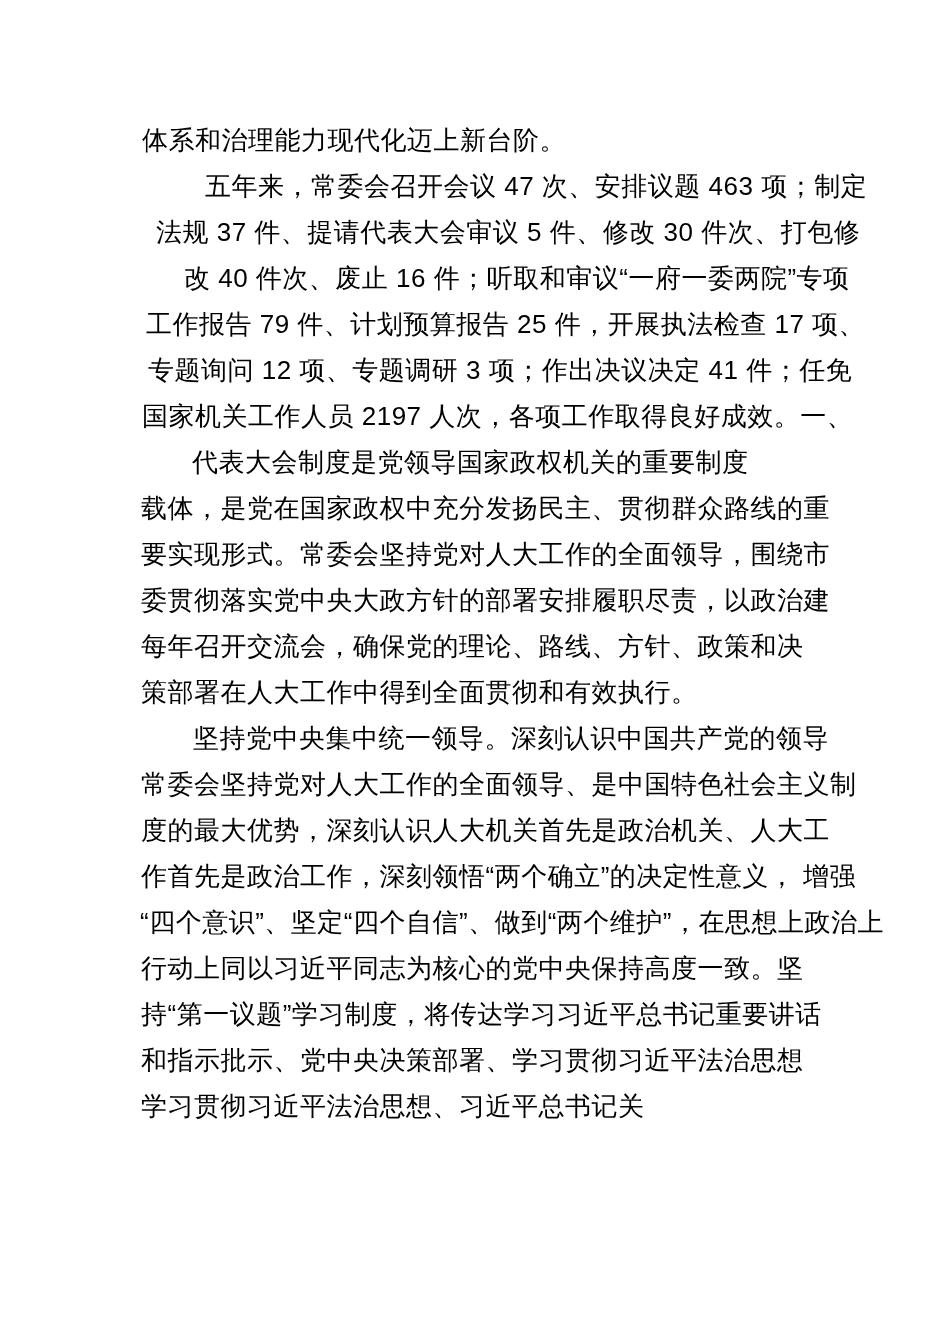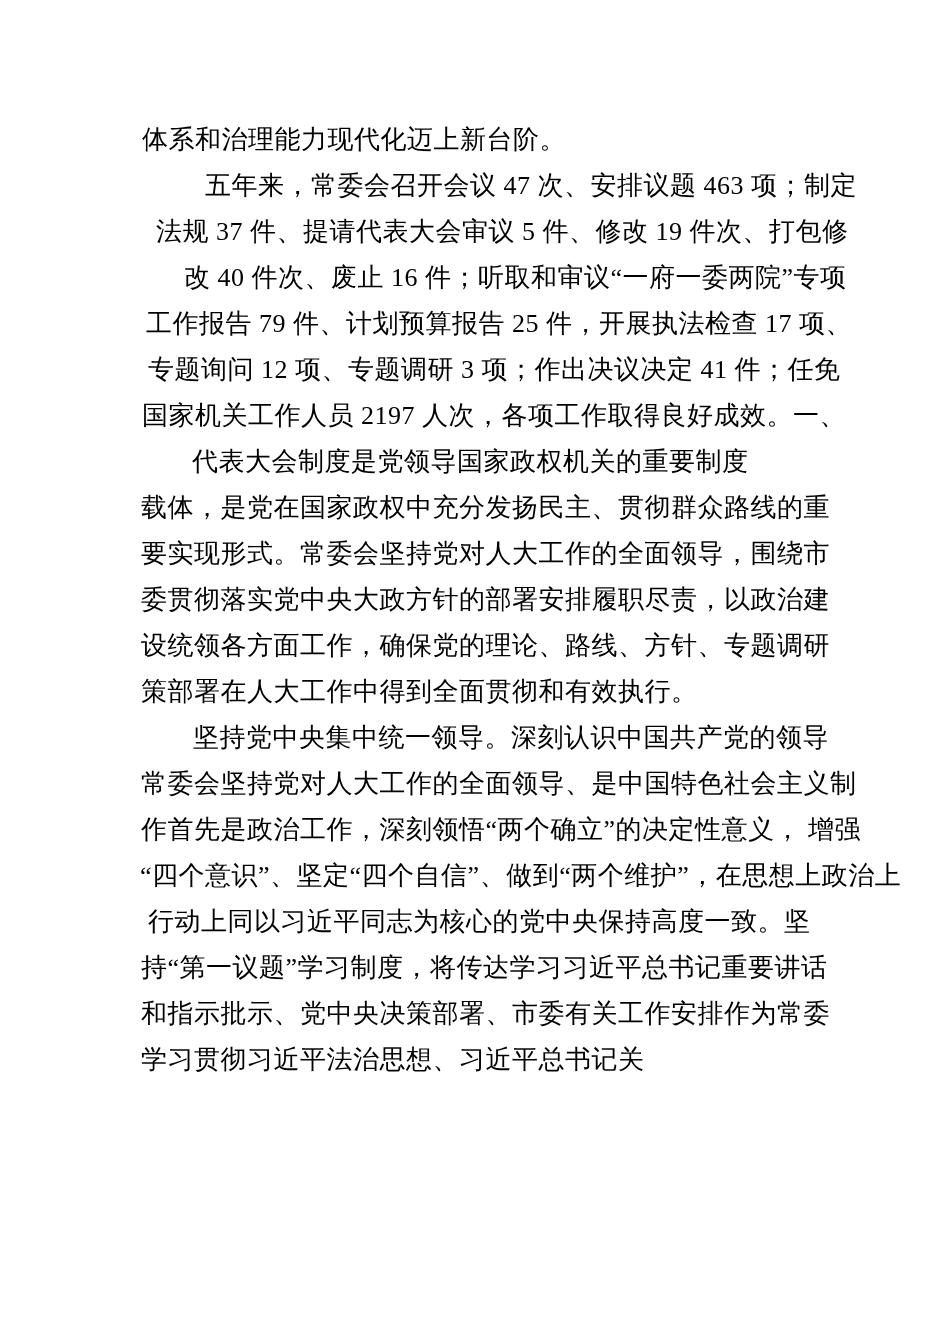--- a/index.html
+++ b/index.html
@@ -6,21 +6,21 @@
     margin: 0;
     padding: 0;
     background: #ffffff;
   }
   .page {
     position: relative;
     width: 906px;
     height: 1344px;
     background: #ffffff;
     overflow: hidden;
-    font-family: Liberation Serif, serif;
+    font-family: Liberation Sans, sans-serif;
     color: #000000;
   }
   .doc-body {
     position: absolute;
     left: 140px;
     top: 117px;
     width: 672px;
   }
   .line {
     font-size: 26px;
@@ -31,33 +31,34 @@
     color: #000000;
   }
 </style>
 </head>
 <body>
 
 <div class="page">
   <div class="doc-body">
       <div class="line" style="margin-left: 2px;">体系和治理能力现代化迈上新台阶。</div>
       <div class="line" style="margin-left: 65px;">五年来，常委会召开会议 47 次、安排议题 463 项；制定</div>
-      <div class="line" style="margin-left: 16px;">法规 37 件、提请代表大会审议 5 件、修改 19 件次、打包修</div>
+      <div class="line" style="margin-left: 16px;">法规 37 件、提请代表大会审议 5 件、修改 30 件次、打包修</div>
       <div class="line" style="margin-left: 44px;">改 40 件次、废止 16 件；听取和审议“一府一委两院”专项</div>
       <div class="line" style="margin-left: 6px;">工作报告 79 件、计划预算报告 25 件，开展执法检查 17 项、</div>
       <div class="line" style="margin-left: 8px;">专题询问 12 项、专题调研 3 项；作出决议决定 41 件；任免</div>
       <div class="line" style="margin-left: 2px;">国家机关工作人员 2197 人次，各项工作取得良好成效。一、</div>
       <div class="line" style="margin-left: 52px;">代表大会制度是党领导国家政权机关的重要制度</div>
       <div class="line" style="margin-left: 1px;">载体，是党在国家政权中充分发扬民主、贯彻群众路线的重</div>
       <div class="line" style="margin-left: 1px;">要实现形式。常委会坚持党对人大工作的全面领导，围绕市</div>
       <div class="line" style="margin-left: 1px;">委贯彻落实党中央大政方针的部署安排履职尽责，以政治建</div>
-      <div class="line" style="margin-left: 1px;">设统领各方面工作，确保党的理论、路线、方针、专题调研</div>
+      <div class="line" style="margin-left: 1px;">每年召开交流会，确保党的理论、路线、方针、政策和决</div>
       <div class="line" style="margin-left: 1px;">策部署在人大工作中得到全面贯彻和有效执行。</div>
       <div class="line" style="margin-left: 53px;">坚持党中央集中统一领导。深刻认识中国共产党的领导</div>
       <div class="line" style="margin-left: 1px;">常委会坚持党对人大工作的全面领导、是中国特色社会主义制</div>
+      <div class="line" style="margin-left: 1px;">度的最大优势，深刻认识人大机关首先是政治机关、人大工</div>
       <div class="line" style="margin-left: 1px;">作首先是政治工作，深刻领悟“两个确立”的决定性意义， 增强</div>
       <div class="line" style="margin-left: 0px;">“四个意识”、坚定“四个自信”、做到“两个维护”，在思想上政治上</div>
-      <div class="line" style="margin-left: 8px;">行动上同以习近平同志为核心的党中央保持高度一致。坚</div>
+      <div class="line" style="margin-left: 1px;">行动上同以习近平同志为核心的党中央保持高度一致。坚</div>
       <div class="line" style="margin-left: 1px;">持“第一议题”学习制度，将传达学习习近平总书记重要讲话</div>
-      <div class="line" style="margin-left: 1px;">和指示批示、党中央决策部署、市委有关工作安排作为常委</div>
+      <div class="line" style="margin-left: 1px;">和指示批示、党中央决策部署、学习贯彻习近平法治思想</div>
       <div class="line" style="margin-left: 1px;">学习贯彻习近平法治思想、习近平总书记关</div>
     </div>
 </div>
 
 </body></html>

